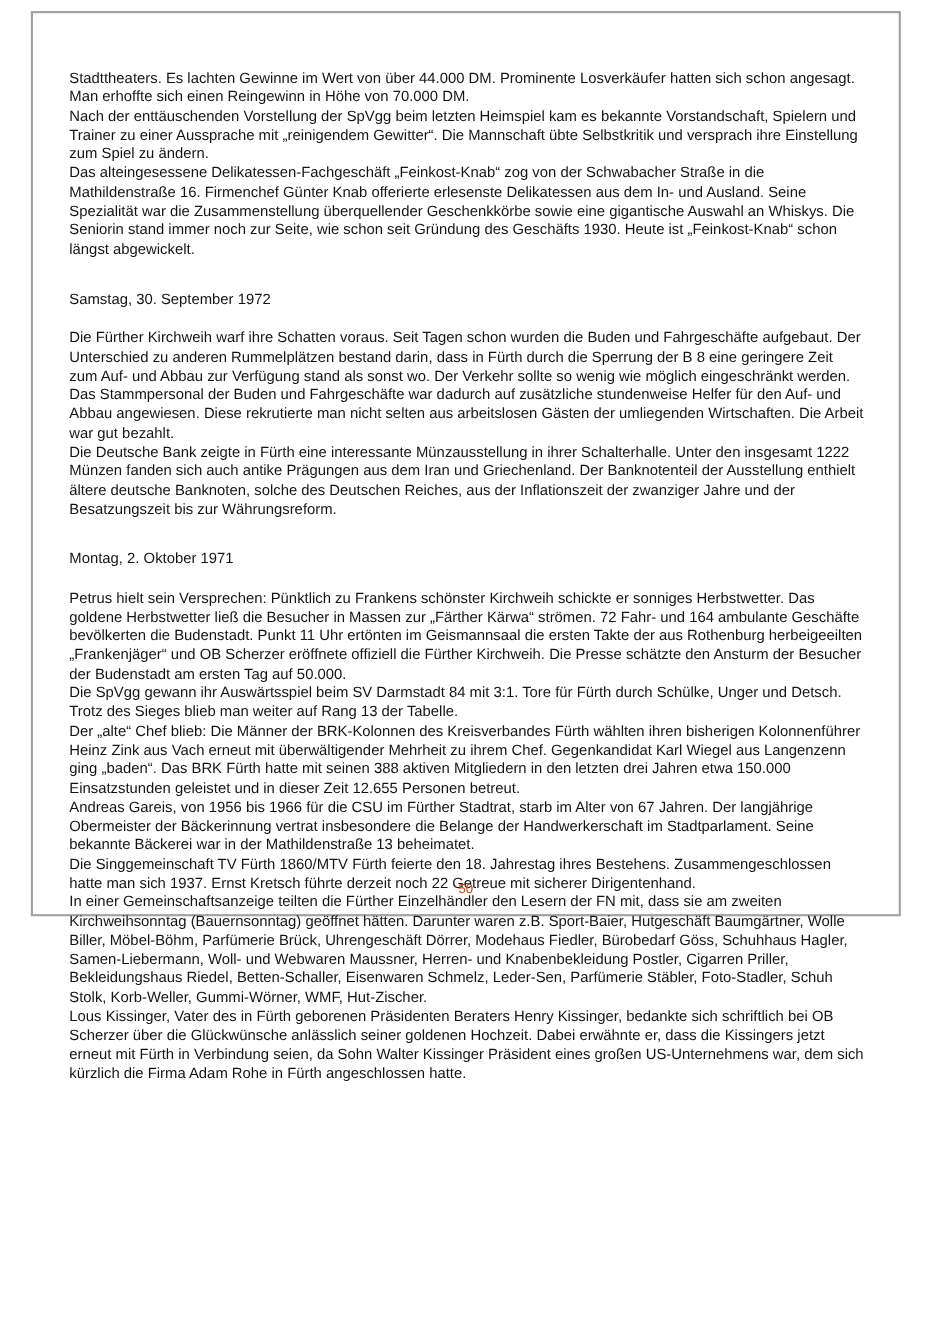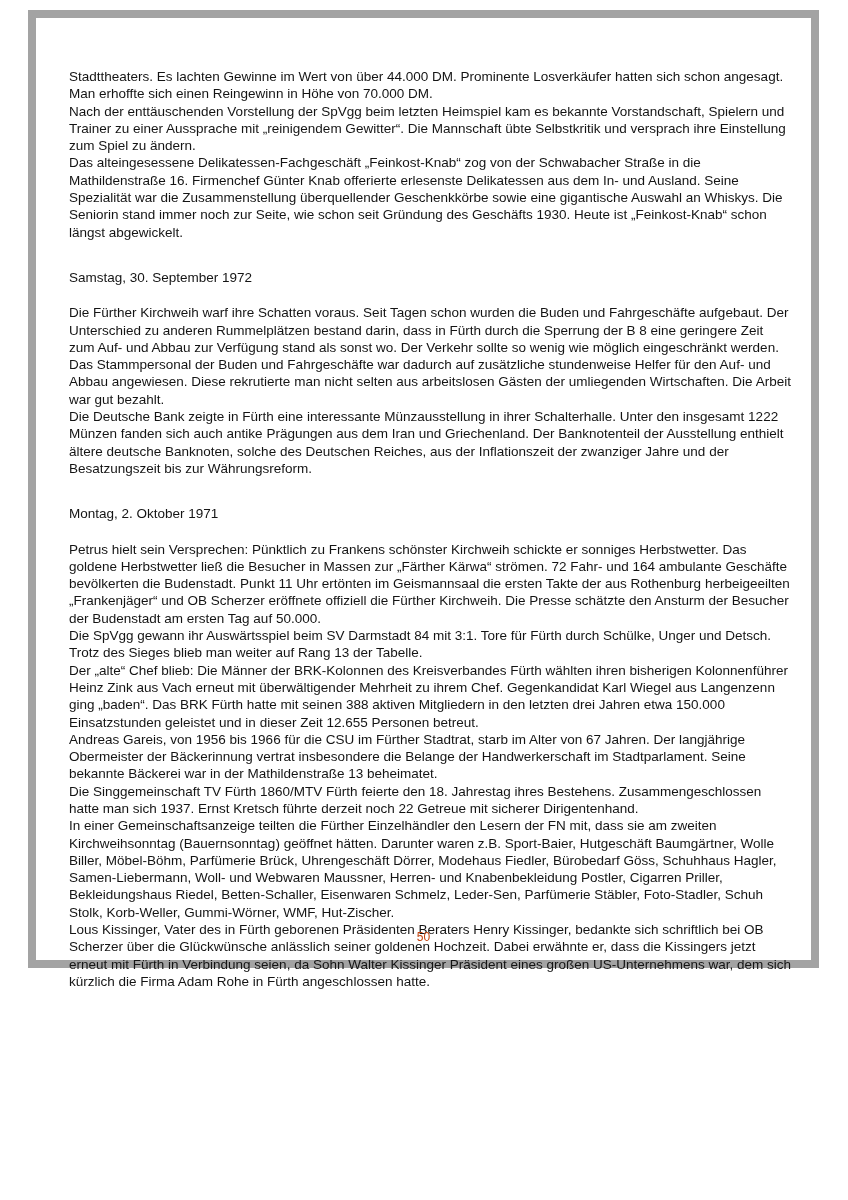--- a/index.html
+++ b/index.html
@@ -13,22 +13,22 @@
     width: 848px;
     height: 1200px;
     background: #ffffff;
     overflow: hidden;
   }
   .page-border {
     position: absolute;
     left: 28px;
     top: 10px;
     width: 791px;
-    height: 958px;
-    border: 8px solid #a3a3a3;
+    height: 823px;
+    border: 2px solid #a3a3a3;
     box-sizing: border-box;
   }
   .content {
     position: absolute;
     left: 33px;
     top: 50px;
     width: 723px;
     color: #141414;
     font-size: 13.5px;
     line-height: 17.3px;

